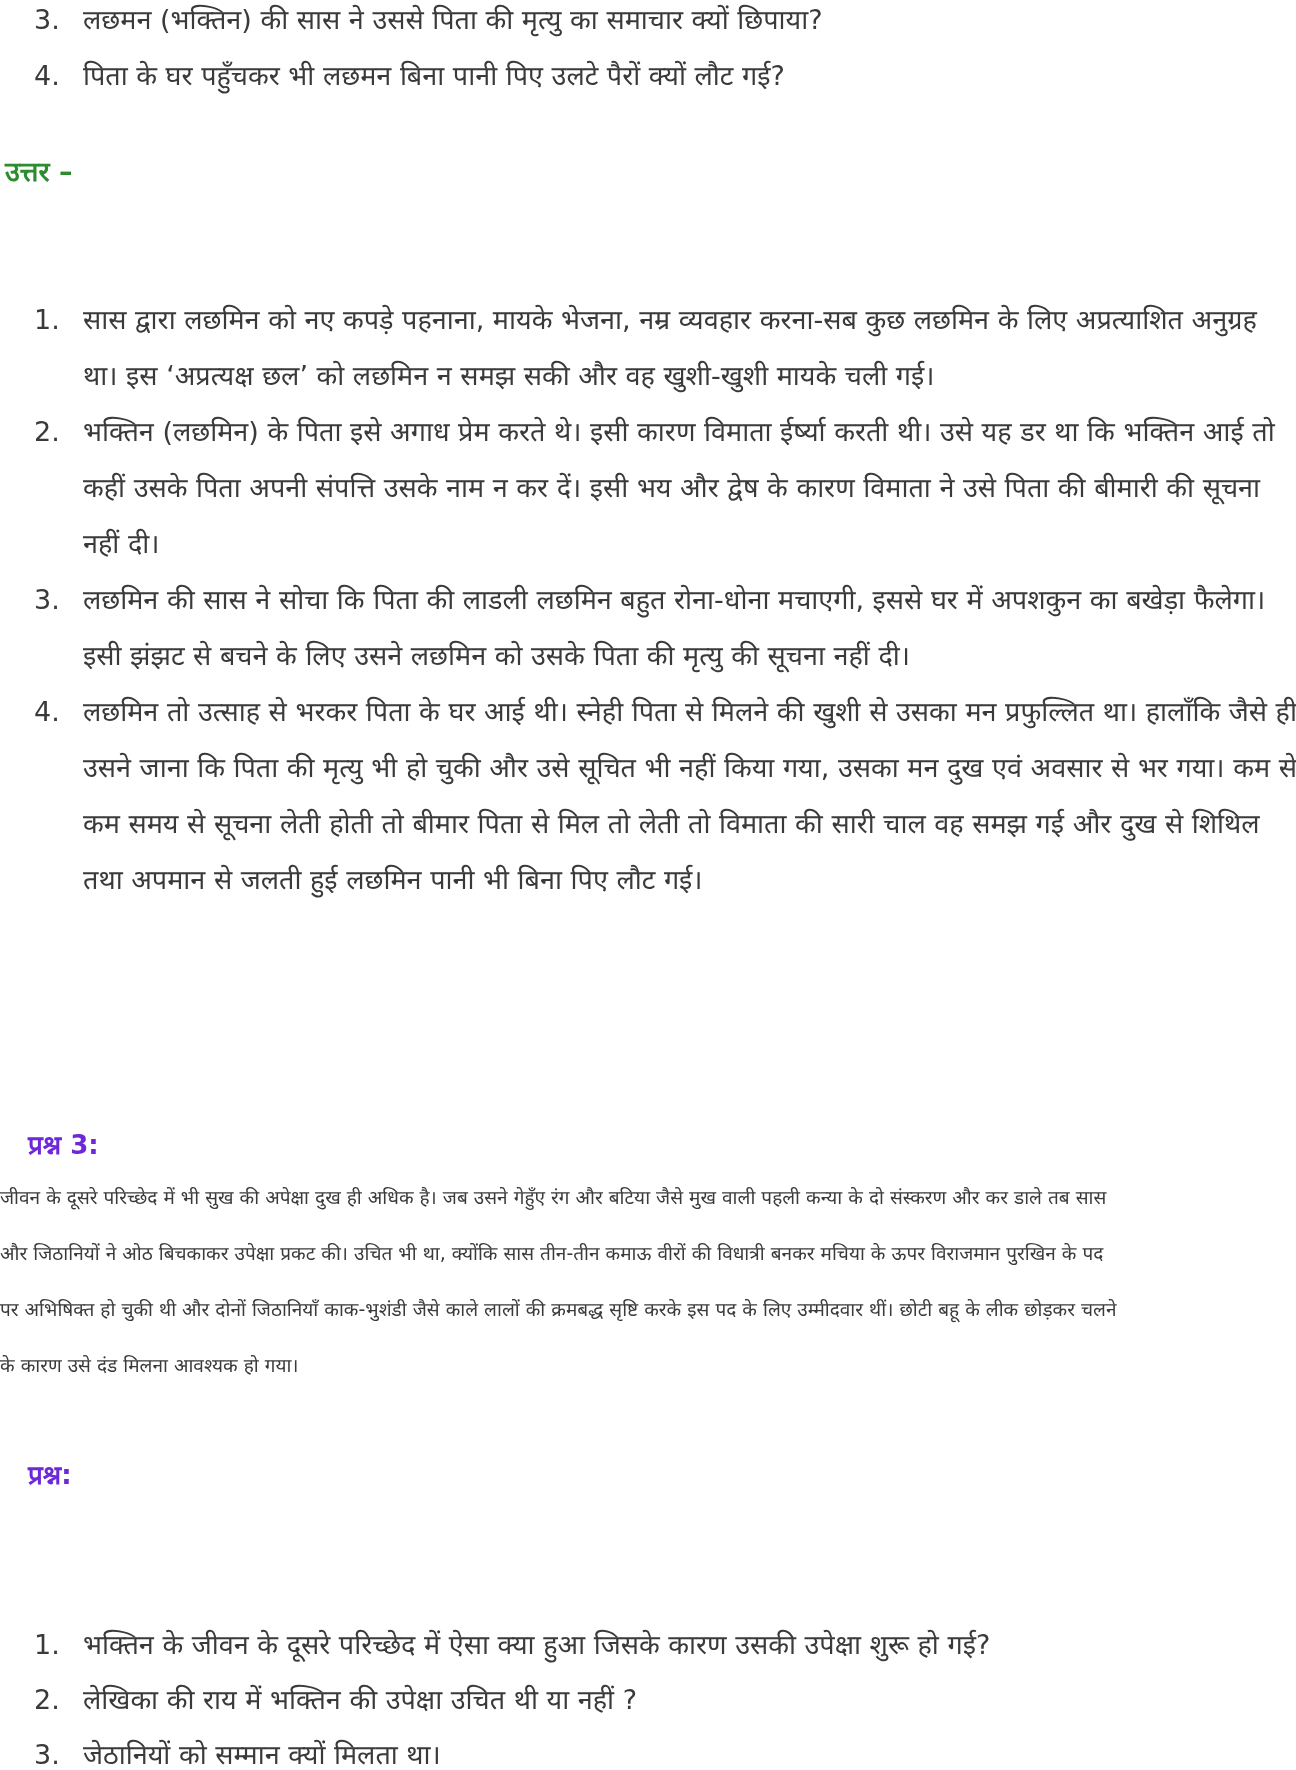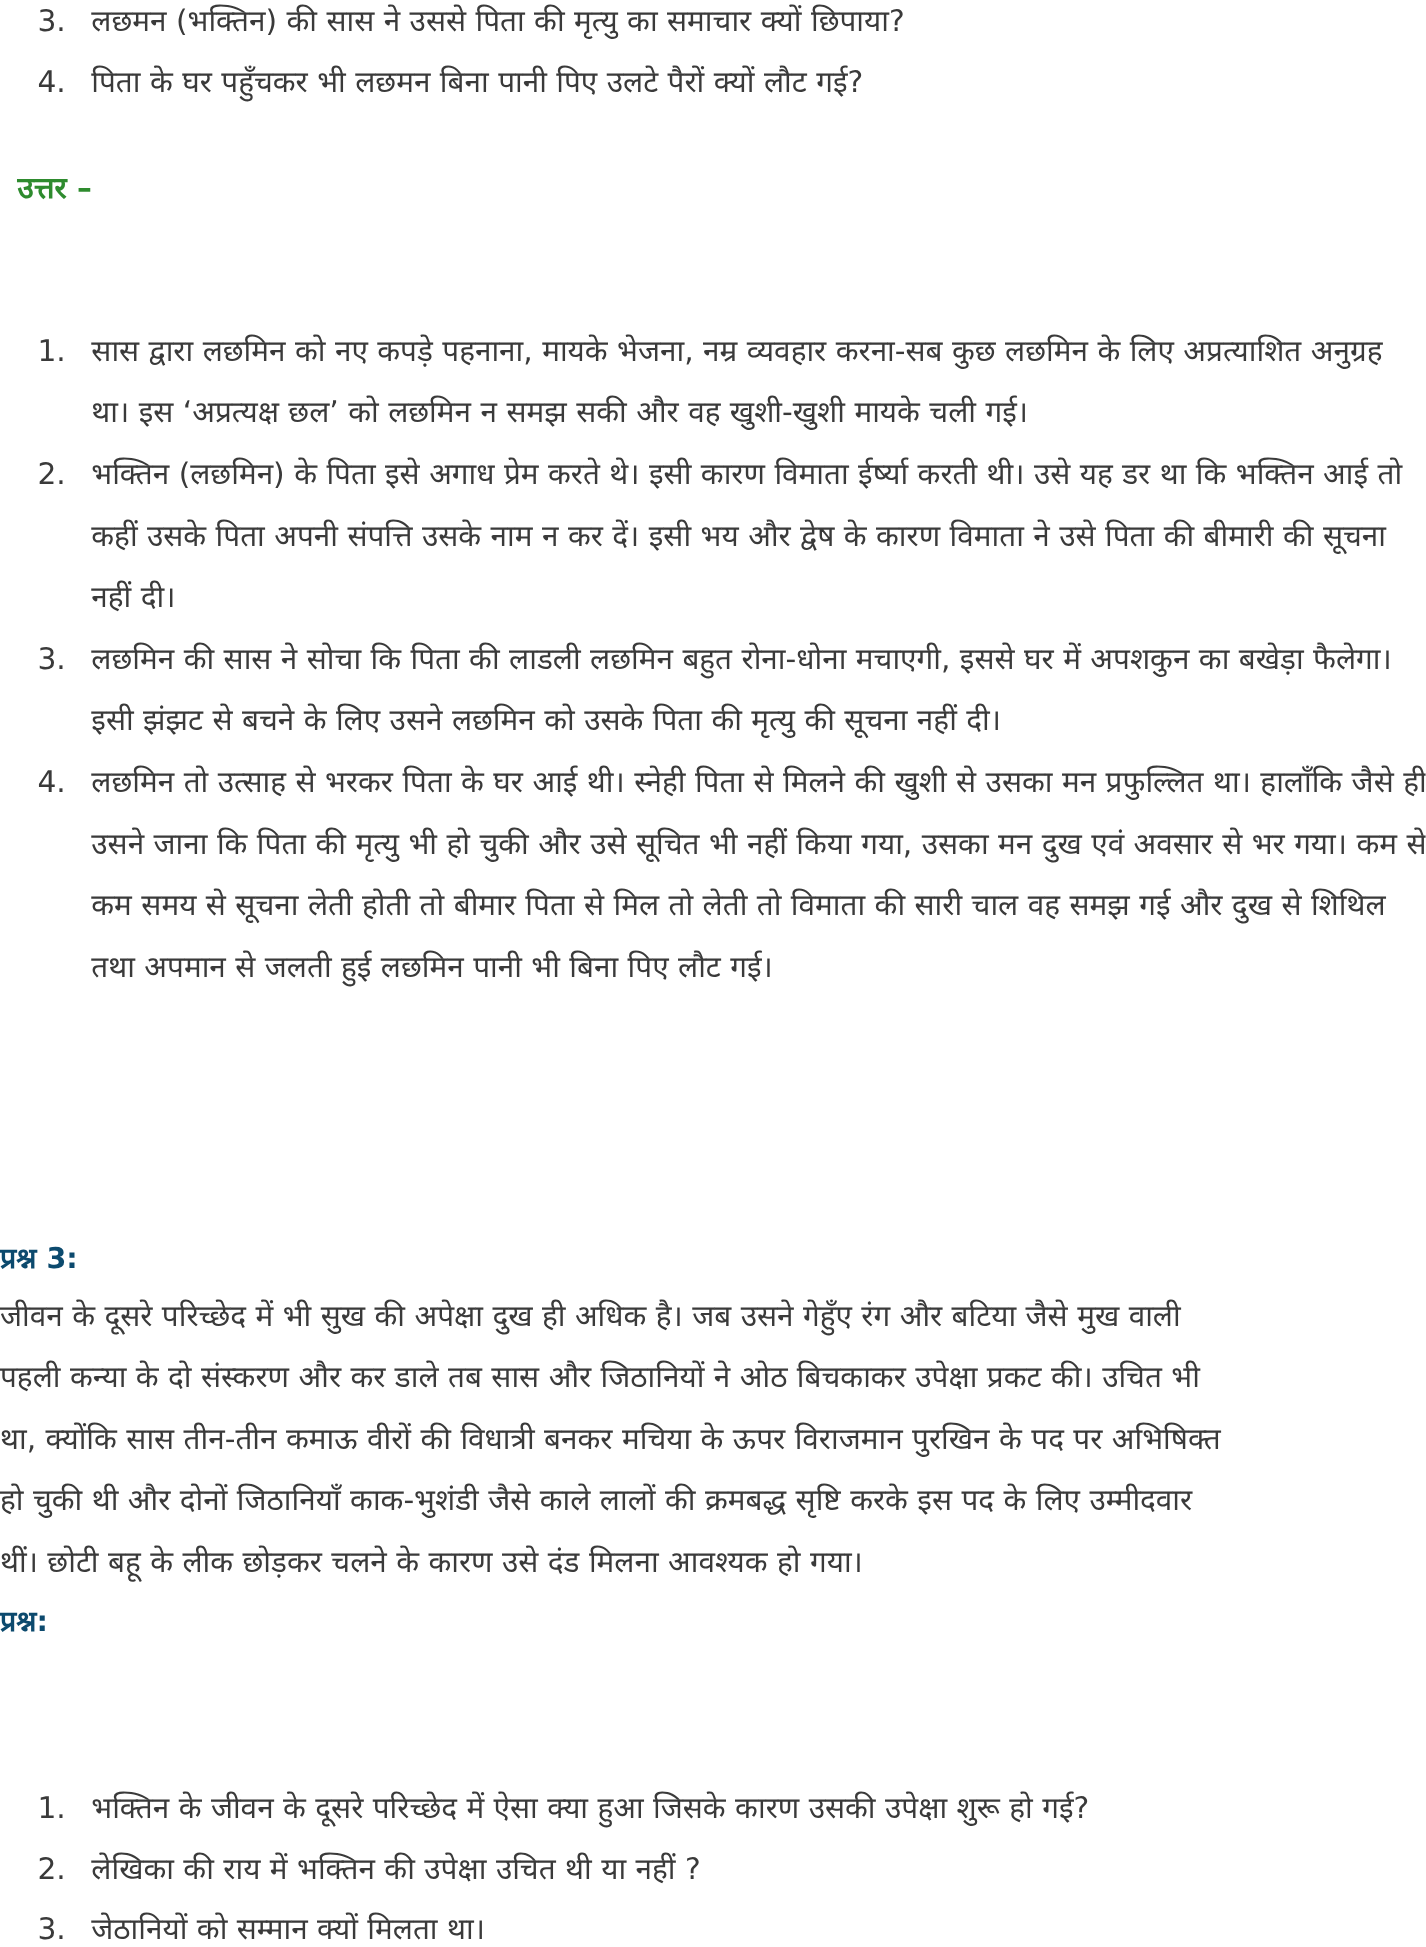--- a/index.html
+++ b/index.html
@@ -29,46 +29,47 @@
       top: 0;
     }
     .li .text { white-space: normal; display: block; width: 1215px; }
     .head-green {
       color: #2e8b2e;
       font-weight: bold;
       font-size: 27px;
       line-height: 40px;
     }
     .head-orange {
-      color: #0c4a6e;
+      color: #6d28d9;
       font-weight: bold;
       font-size: 26px;
       line-height: 40px;
+      padding-left: 28px;
     }
     .para {
-      font-size: 27px;
+      font-size: 19px;
       line-height: 56px;
       width: 1124px;
     }
   </style>
 </head>
 <body>
 
 <div class="abs" style="top:-8px;">
   <div class="li">
     <span class="num">3.</span>
     <span class="text">लछमन (भक्तिन) की सास ने उससे पिता की मृत्यु का समाचार क्यों छिपाया?</span>
   </div>
   <div class="li">
     <span class="num">4.</span>
     <span class="text">पिता के घर पहुँचकर भी लछमन बिना पानी पिए उलटे पैरों क्यों लौट गई?</span>
   </div>
 </div>
 
-<div class="abs head-green" style="top:152px; left:16px;">उत्तर –</div>
+<div class="abs head-green" style="top:152px; left:5px;">उत्तर –</div>
 
 <div class="abs" style="top:292px;">
   <div class="li">
     <span class="num">1.</span>
     <span class="text">सास द्वारा लछमिन को नए कपड़े पहनाना, मायके भेजना, नम्र व्यवहार करना-सब कुछ लछमिन के लिए अप्रत्याशित अनुग्रह था। इस ‘अप्रत्यक्ष छल’ को लछमिन न समझ सकी और वह खुशी-खुशी मायके चली गई।</span>
   </div>
   <div class="li">
     <span class="num">2.</span>
     <span class="text">भक्तिन (लछमिन) के पिता इसे अगाध प्रेम करते थे। इसी कारण विमाता ईर्ष्या करती थी। उसे यह डर था कि भक्तिन आई तो कहीं उसके पिता अपनी संपत्ति उसके नाम न कर दें। इसी भय और द्वेष के कारण विमाता ने उसे पिता की बीमारी की सूचना नहीं दी।</span>
   </div>

